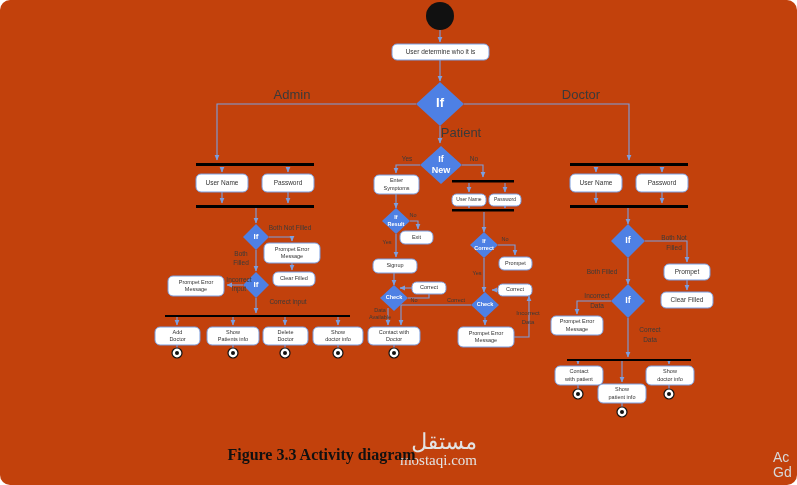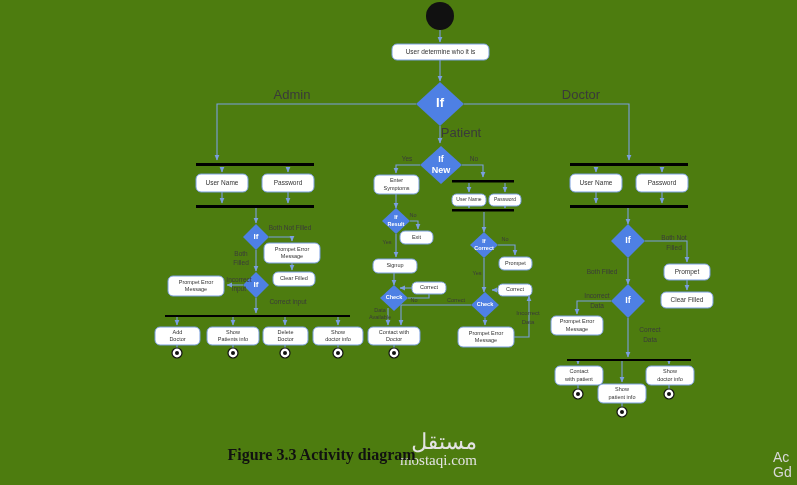--- a/index.html
+++ b/index.html
@@ -1,18 +1,18 @@
 <!DOCTYPE html>
 <html><head>
 <meta charset="utf-8">
 <style>
   html,body{margin:0;padding:0;background:#ffffff;}
   body{width:797px;height:485px;overflow:hidden;
        font-family:"Liberation Sans",sans-serif;color:#222;}
-  #stage{position:relative;width:797px;height:485px;background:#4d7c0f;}
+  #stage{position:relative;width:797px;height:485px;background:#c2410c;border-radius:10px;}
   svg#diagram{position:absolute;left:0;top:0;width:797px;height:485px;}
 
   .node-box{fill:#ffffff;stroke:#7b9fe0;stroke-width:1;}
   .node-text{font-family:"Liberation Sans",sans-serif;fill:#333;text-anchor:middle;dominant-baseline:middle;}
   .decision{fill:#4e80e4;stroke:none;}
   .decision-text{font-family:"Liberation Sans",sans-serif;fill:#ffffff;text-anchor:middle;dominant-baseline:middle;font-weight:600;}
   .bar{fill:#000000;}
   .edge{stroke:#7b9fe0;stroke-width:1.1;fill:none;}
   .edge-label{font-family:"Liberation Sans",sans-serif;fill:#3a3a3a;text-anchor:middle;dominant-baseline:middle;}
   .branch-label{font-family:"Liberation Sans",sans-serif;fill:#3a3a3a;text-anchor:middle;dominant-baseline:middle;}

